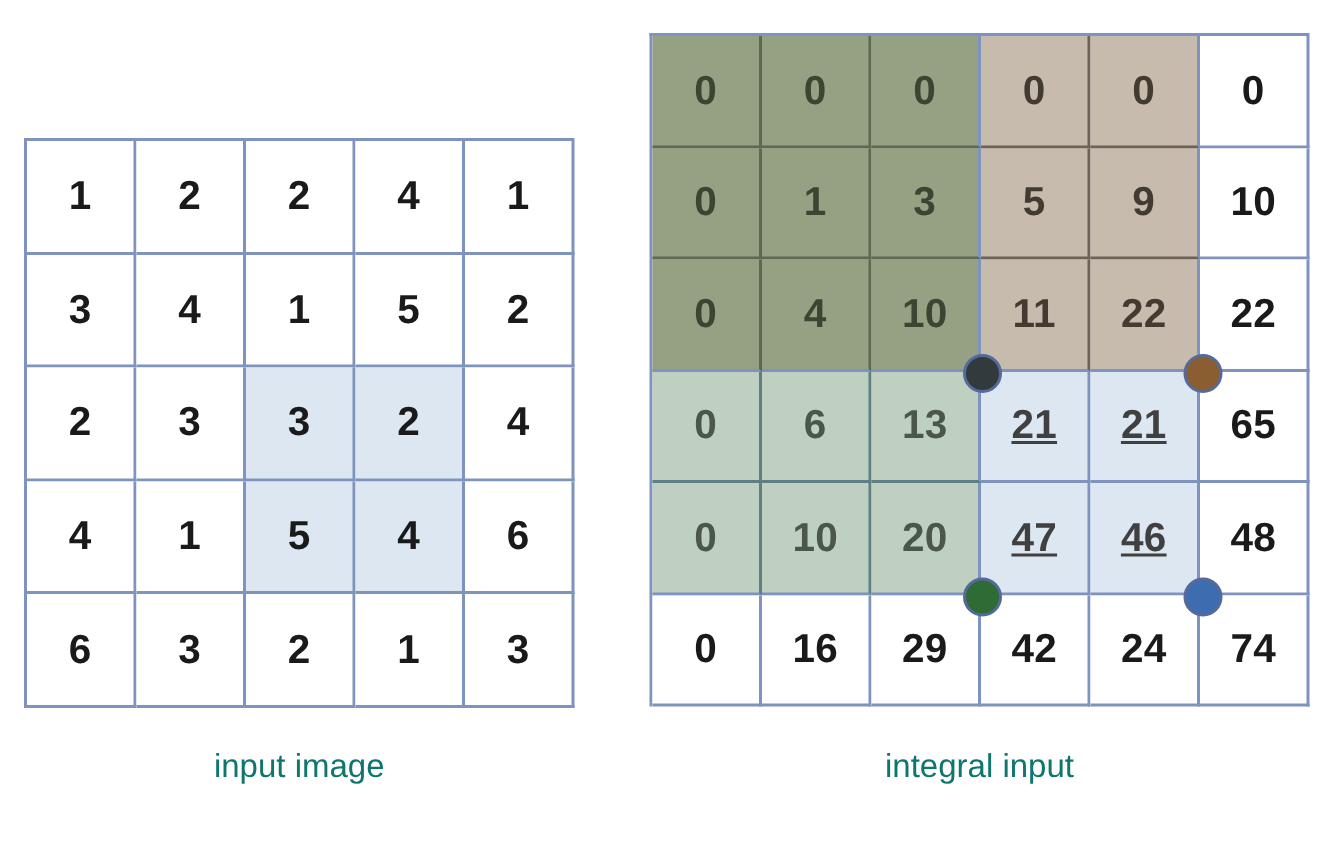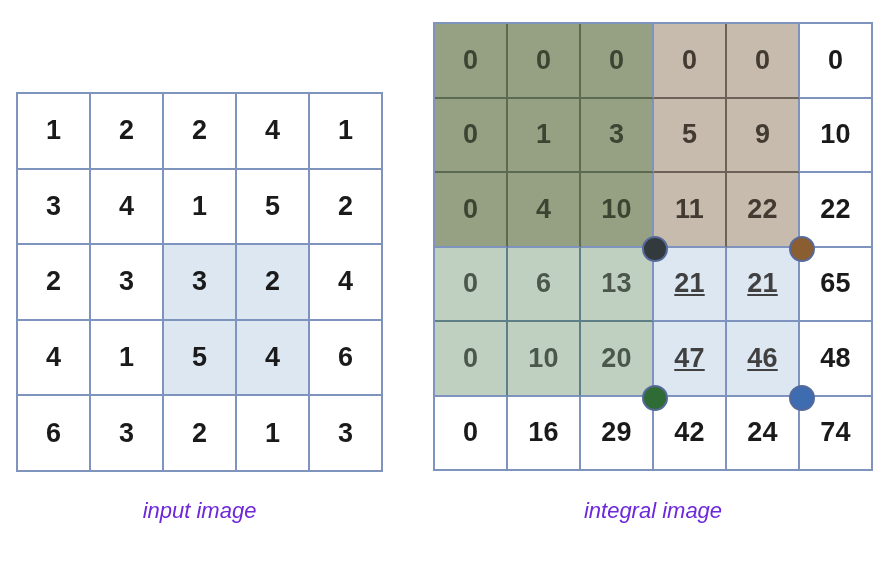--- a/index.html
+++ b/index.html
@@ -115,23 +115,22 @@
     border: 2px solid #56699b;
     box-sizing: border-box;
     z-index: 5;
   }
 
   
   .caption {
     position: absolute;
     font-size: 22px;
     font-weight: 400;
-    color: #6d28d9;
+    color: #0f766e;
     white-space: nowrap;
-    font-style: italic;
   }
   #caption-input {
     left: 16px;
     top: 498px;
     width: 367px;
     text-align: center;
   }
   #caption-integral {
     left: 433px;
     top: 498px;
@@ -210,15 +209,15 @@
       <div class="cell edge-row">24</div>
       <div class="cell edge-col edge-row">74</div>
       <div class="dot" style="background: rgb(51, 58, 61); left: 220px; top: 224.5px;"></div>
       <div class="dot" style="background: rgb(139, 94, 50); left: 366.667px; top: 224.5px;"></div>
       <div class="dot" style="background: rgb(47, 107, 53); left: 220px; top: 374.167px;"></div>
       <div class="dot" style="background: rgb(61, 108, 176); left: 366.667px; top: 374.167px;"></div>
     </div>
 
   <div class="caption" id="caption-input">input image</div>
 
-  <div class="caption" id="caption-integral">integral image</div>
+  <div class="caption" id="caption-integral">integral input</div>
 
 </div>
 
 </body></html>

